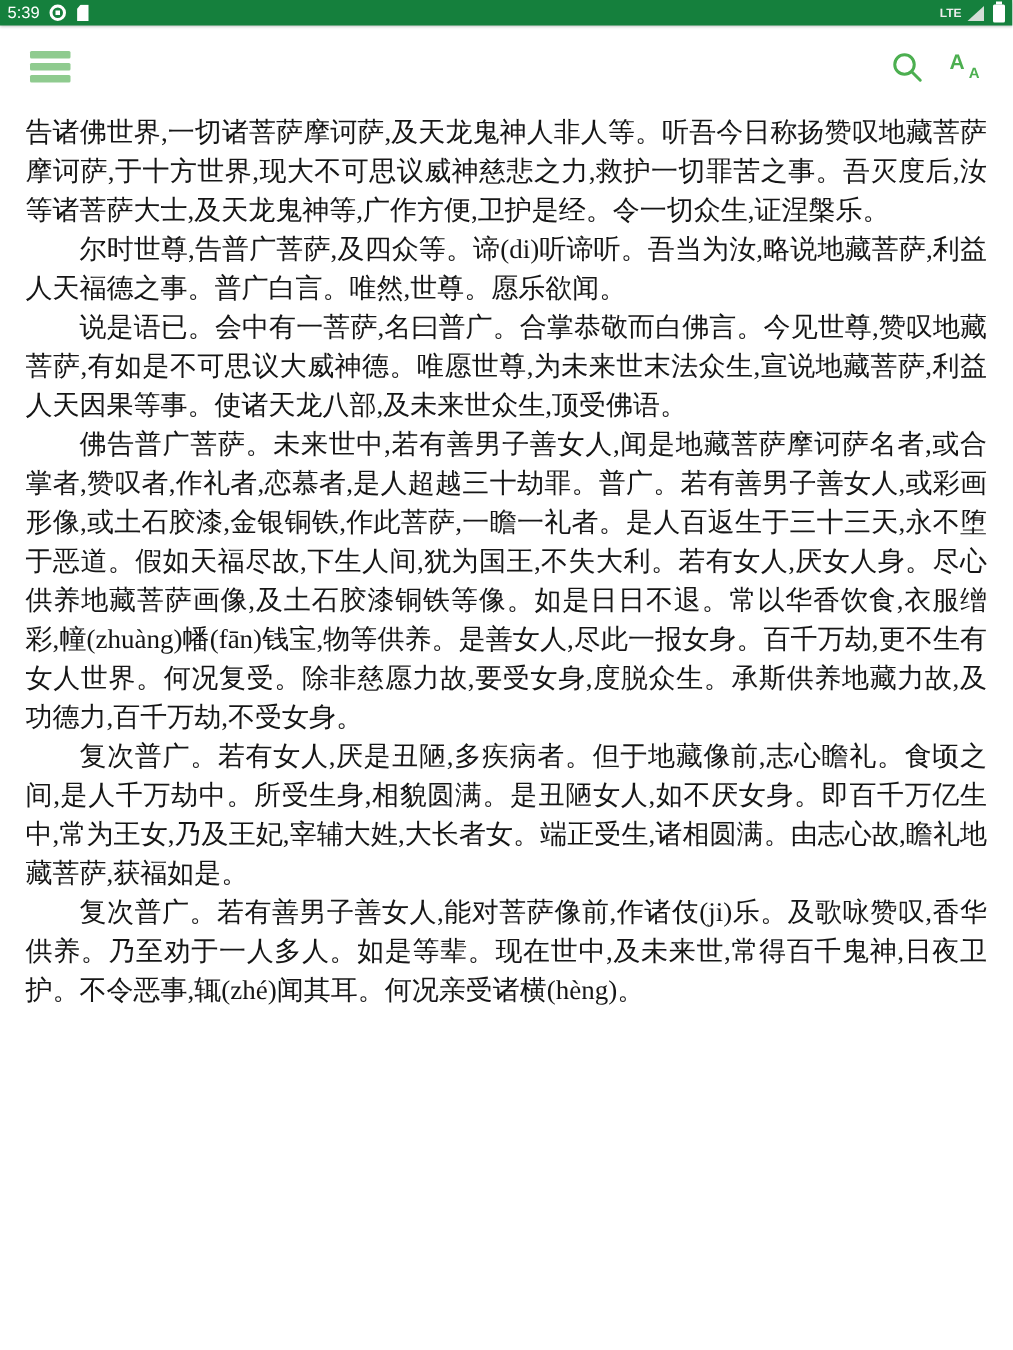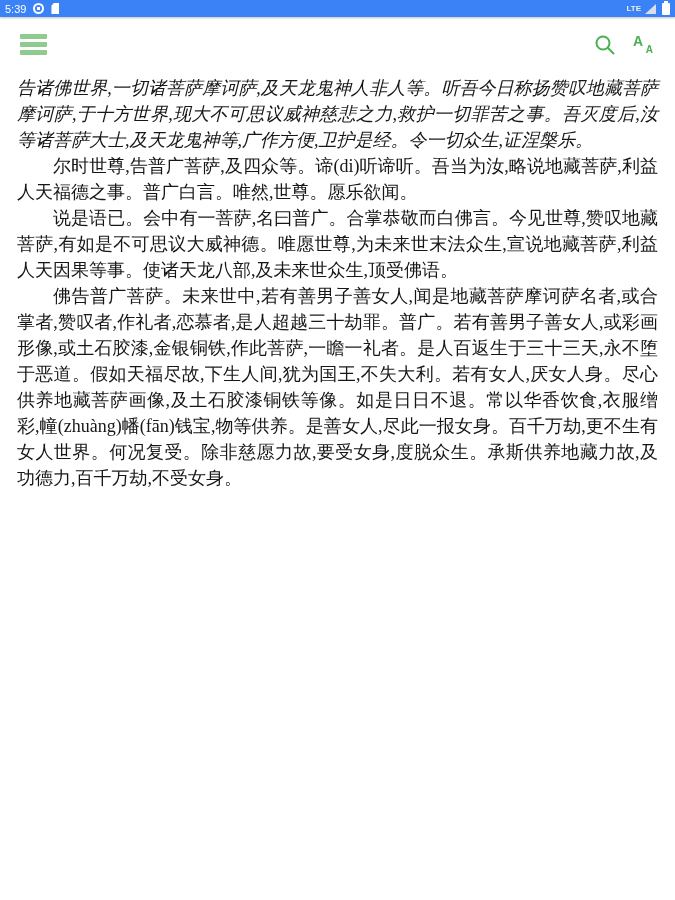--- a/index.html
+++ b/index.html
@@ -1,21 +1,21 @@
 <!DOCTYPE html>
 <html><head>
 <meta charset="utf-8">
 <style>
   * { box-sizing: border-box; margin: 0; padding: 0; }
   html, body { width: 675px; height: 900px; overflow: hidden; background: #fff; }
   body { font-family: "Liberation Sans", sans-serif; }
 
   
   .status-bar {
-    height: 17px; background: #3b82f6; color: #fff;
+    height: 17px; background: #15803d; color: #fff;
     display: flex; align-items: center; padding: 0 5px;
     font-size: 11px; font-family: "Liberation Sans", sans-serif;
     box-shadow: 0 1px 2px rgba(0,0,0,.25); position: relative; z-index: 2;
   }
   .sb-time { font-size: 11px; letter-spacing: 0; margin-right: 7px; }
   .sb-left-icons { display: flex; align-items: center; gap: 7px; }
   .sb-circle {
     width: 11px; height: 11px; border: 2px solid #fff; border-radius: 50%;
     position: relative;
   }
@@ -57,21 +57,21 @@
   
   .reader {
     padding: 3px 17px 0 17px;
     font-family: "Liberation Serif", "DejaVu Serif", serif;
     font-size: 18px; line-height: 26px;
     color: #161616;
     text-align: justify;
     text-justify: inter-character;
   }
   .reader p { margin: 0; text-indent: 2em; }
-  .reader p.no-indent { text-indent: 0; font-style: italic; }
+  .reader p.no-indent { text-indent: 0; }
 </style>
 </head>
 <body>
 
 <div class="status-bar">
   <span class="sb-time">5:39</span>
   <span class="sb-left-icons">
     <span class="sb-circle"></span>
     <span class="sb-sd"></span>
   </span>
@@ -100,13 +100,15 @@
     <span class="big-a">A</span>
     <span class="small-a">A</span>
   </div>
 </div>
 
 <div class="reader">
     <p class="no-indent">告诸佛世界,一切诸菩萨摩诃萨,及天龙鬼神人非人等。听吾今日称扬赞叹地藏菩萨摩诃萨,于十方世界,现大不可思议威神慈悲之力,救护一切罪苦之事。吾灭度后,汝等诸菩萨大士,及天龙鬼神等,广作方便,卫护是经。令一切众生,证涅槃乐。</p>
     <p>尔时世尊,告普广菩萨,及四众等。谛(di)听谛听。吾当为汝,略说地藏菩萨,利益人天福德之事。普广白言。唯然,世尊。愿乐欲闻。</p>
     <p>说是语已。会中有一菩萨,名曰普广。合掌恭敬而白佛言。今见世尊,赞叹地藏菩萨,有如是不可思议大威神德。唯愿世尊,为未来世末法众生,宣说地藏菩萨,利益人天因果等事。使诸天龙八部,及未来世众生,顶受佛语。</p>
     <p>佛告普广菩萨。未来世中,若有善男子善女人,闻是地藏菩萨摩诃萨名者,或合掌者,赞叹者,作礼者,恋慕者,是人超越三十劫罪。普广。若有善男子善女人,或彩画形像,或土石胶漆,金银铜铁,作此菩萨,一瞻一礼者。是人百返生于三十三天,永不堕于恶道。假如天福尽故,下生人间,犹为国王,不失大利。若有女人,厌女人身。尽心供养地藏菩萨画像,及土石胶漆铜铁等像。如是日日不退。常以华香饮食,衣服缯彩,幢(zhuàng)幡(fān)钱宝,物等供养。是善女人,尽此一报女身。百千万劫,更不生有女人世界。何况复受。除非慈愿力故,要受女身,度脱众生。承斯供养地藏力故,及功德力,百千万劫,不受女身。</p>
+    <p>复次普广。若有女人,厌是丑陋,多疾病者。但于地藏像前,志心瞻礼。食顷之间,是人千万劫中。所受生身,相貌圆满。是丑陋女人,如不厌女身。即百千万亿生中,常为王女,乃及王妃,宰辅大姓,大长者女。端正受生,诸相圆满。由志心故,瞻礼地藏菩萨,获福如是。</p>
+    <p>复次普广。若有善男子善女人,能对菩萨像前,作诸伎(ji)乐。及歌咏赞叹,香华供养。乃至劝于一人多人。如是等辈。现在世中,及未来世,常得百千鬼神,日夜卫护。不令恶事,辄(zhé)闻其耳。何况亲受诸横(hèng)。</p>
   </div>
 
 </body></html>

